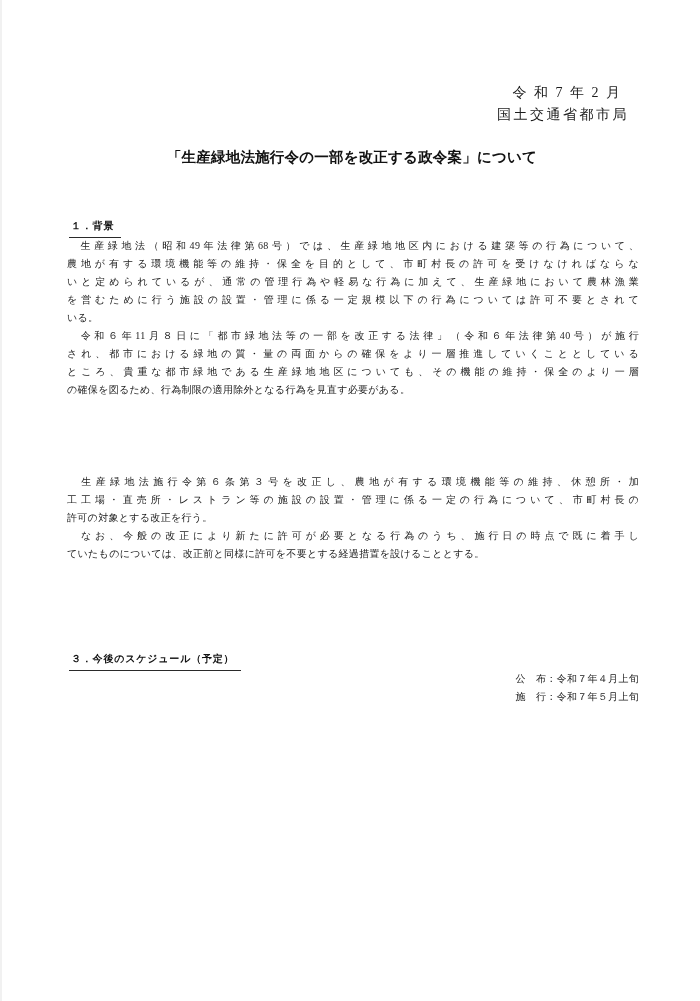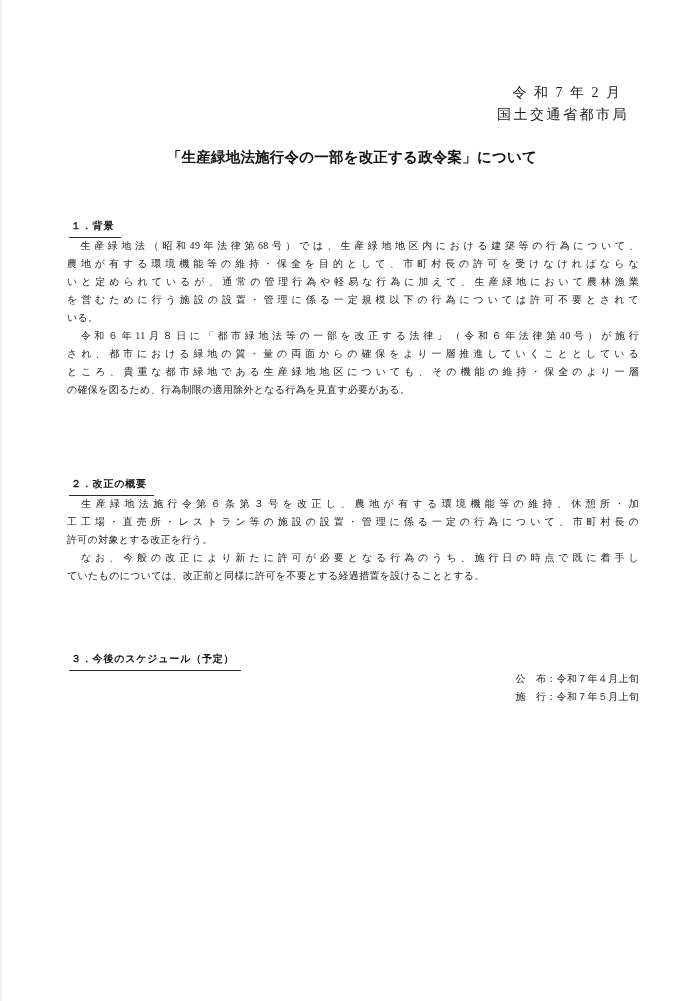--- a/index.html
+++ b/index.html
@@ -101,23 +101,20 @@
       <div class="line fill">を営むために行う施設の設置・管理に係る一定規模以下の行為については許可不要とされて</div>
       <div class="line">いる。</div>
       <div class="line fill">　令和６年11月８日に「都市緑地法等の一部を改正する法律」（令和６年法律第40号）が施行</div>
       <div class="line fill">され、都市における緑地の質・量の両面からの確保をより一層推進していくこととしている</div>
       <div class="line fill">ところ、貴重な都市緑地である生産緑地地区についても、その機能の維持・保全のより一層</div>
       <div class="line">の確保を図るため、行為制限の適用除外となる行為を見直す必要がある。</div>
     </div>
   </div>
 
   <div class="sec sec-2">
-    <div class="sec-heading-row">
-      <span class="sec-heading">２．改正の概要</span>
-    </div>
     <div class="sec-body">
       <div class="line fill">　生産緑地法施行令第６条第３号を改正し、農地が有する環境機能等の維持、休憩所・加</div>
       <div class="line fill">工工場・直売所・レストラン等の施設の設置・管理に係る一定の行為について、市町村長の</div>
       <div class="line">許可の対象とする改正を行う。</div>
       <div class="line fill">　なお、今般の改正により新たに許可が必要となる行為のうち、施行日の時点で既に着手し</div>
       <div class="line">ていたものについては、改正前と同様に許可を不要とする経過措置を設けることとする。</div>
     </div>
   </div>
 
   <div class="sec sec-3">

